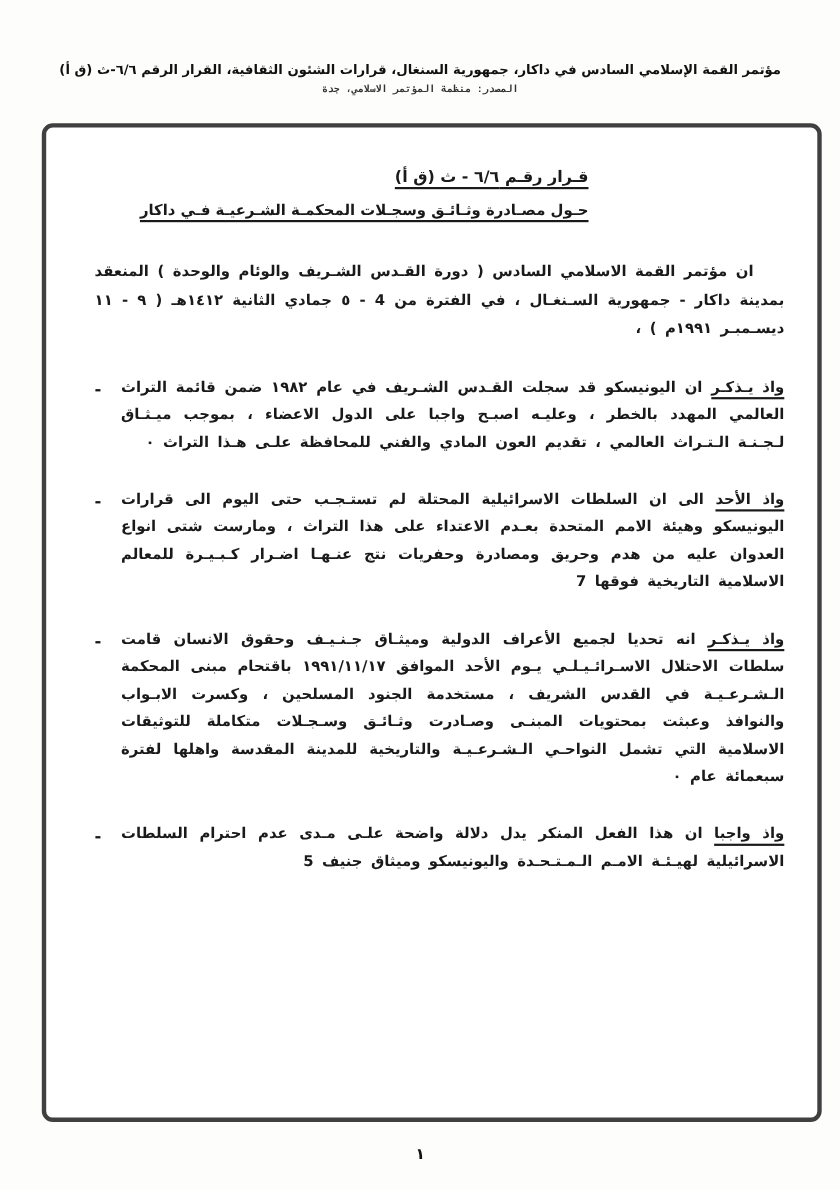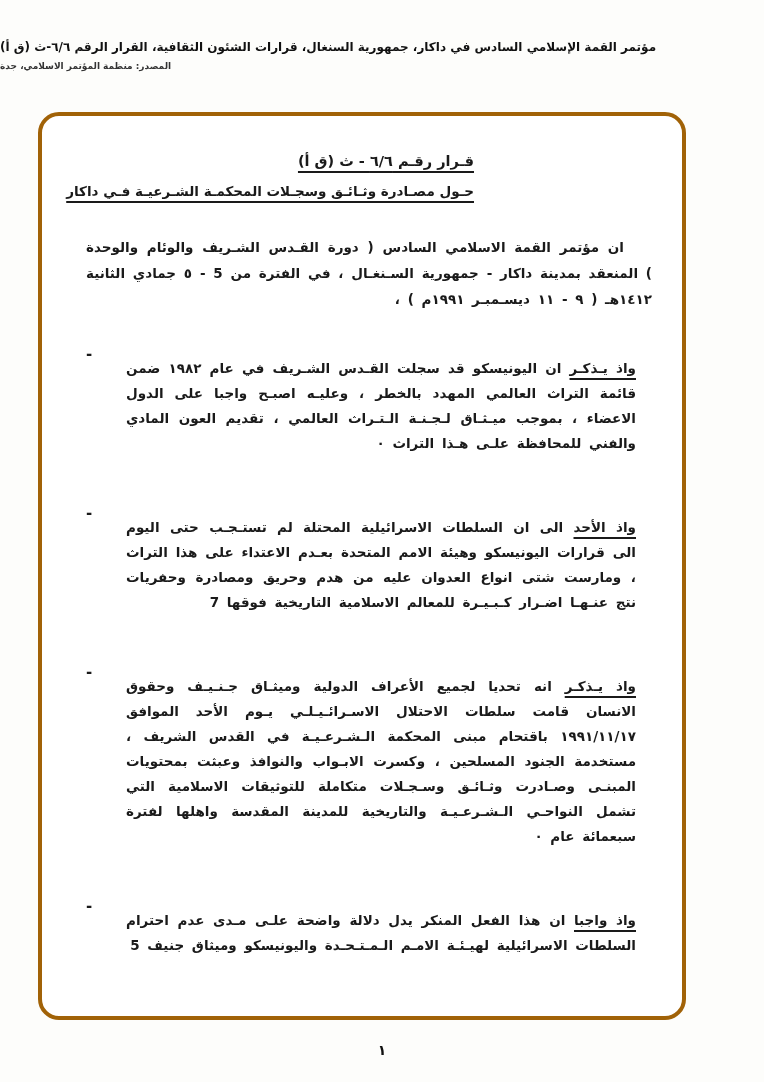--- a/index.html
+++ b/index.html
@@ -4,42 +4,43 @@
 <style>
   html,body { margin:0; padding:0; }
   body {
     width:764px; height:1082px;
     background:#fdfdfb;
     font-family:"DejaVu Sans", sans-serif;
     color:#171717;
     position:relative;
     overflow:hidden;
   }
-  .top { padding-top:40px; text-align:left; }
+  .top { padding-top:40px; text-align:center;margin-top:16px; }
   .citation {
     direction:rtl;
     font-size:12px;
     font-weight:700;
     white-space:nowrap;
     color:#111;
   }
   .source {
     direction:rtl;
     font-size:9px;
     font-weight:700;
     margin-top:7px;
     color:#333;
+    font-family:Liberation Mono, monospace;
   }
   .green-box {
     position:absolute;
     left:38px; top:112px;
-    width:648px; height:908px;
+    width:709px; height:908px;
     box-sizing:border-box;
-    border:4px solid #a16207;
-    border-radius:21px;
+    border:4px solid #404040;
+    border-radius:10px;
     padding:30px 30px 16px 44px;
     overflow:hidden;
     background:#fff;
   }
   .doc {
     direction:rtl;
     font-weight:700;
     font-size:13.5px;
     line-height:26px;
     color:#1a1a1a;
@@ -76,21 +77,21 @@
     width:24px;
     flex:0 0 24px;
     font-size:15px;
     font-weight:700;
     padding-top:1px;
     color:#1a1a1a;
   }
   .btext {
     direction:rtl;
     flex:1;
-    margin:16px;
+    margin:0;
     text-align:justify;
     line-height:25px;
     word-spacing:3px;
   }
   .lead {
     text-decoration:underline;
     text-decoration-thickness:1.5px;
     text-underline-offset:5px;
   }
   .pagenum {
@@ -114,21 +115,21 @@
   </header>
 
   <div class="green-box">
     <div class="doc">
 
       <div class="heading">
         <div class="title">قـرار رقـم ٦/٦ - ث (ق أ)</div>
         <div class="subtitle">حـول مصـادرة وثـائـق وسجـلات المحكمـة الشـرعيـة فـي داكار</div>
       </div>
 
-      <p class="preamble">ان مؤتمر القمة الاسلامي السادس ( دورة القـدس الشـريف والوئام والوحدة ) المنعقد بمدينة داكار - جمهورية السـنغـال ، في الفترة من 5 - ٥ جمادي الثانية ١٤١٢هـ ( ٩ - ١١ ديسـمبـر ١٩٩١م ) ،</p>
+      <p class="preamble">ان مؤتمر القمة الاسلامي السادس ( دورة القـدس الشـريف والوئام والوحدة ) المنعقد بمدينة داكار - جمهورية السـنغـال ، في الفترة من 4 - ٥ جمادي الثانية ١٤١٢هـ ( ٩ - ١١ ديسـمبـر ١٩٩١م ) ،</p>
 
       <div class="bullets">
 
         <div class="bullet">
           <span class="dash">-</span>
           <p class="btext"><span class="lead">واذ يـذكـر</span> <span>ان اليونيسكو قد سجلت القـدس الشـريف في عام ١٩٨٢ ضمن قائمة التراث العالمي المهدد بالخطر ، وعليـه اصبـح واجبا على الدول الاعضاء ، بموجب ميـثـاق لـجـنـة الـتـراث العالمي ، تقديم العون المادي والفني للمحافظة علـى هـذا التراث ٠</span></p>
         </div>
 
         <div class="bullet">
           <span class="dash">-</span>

